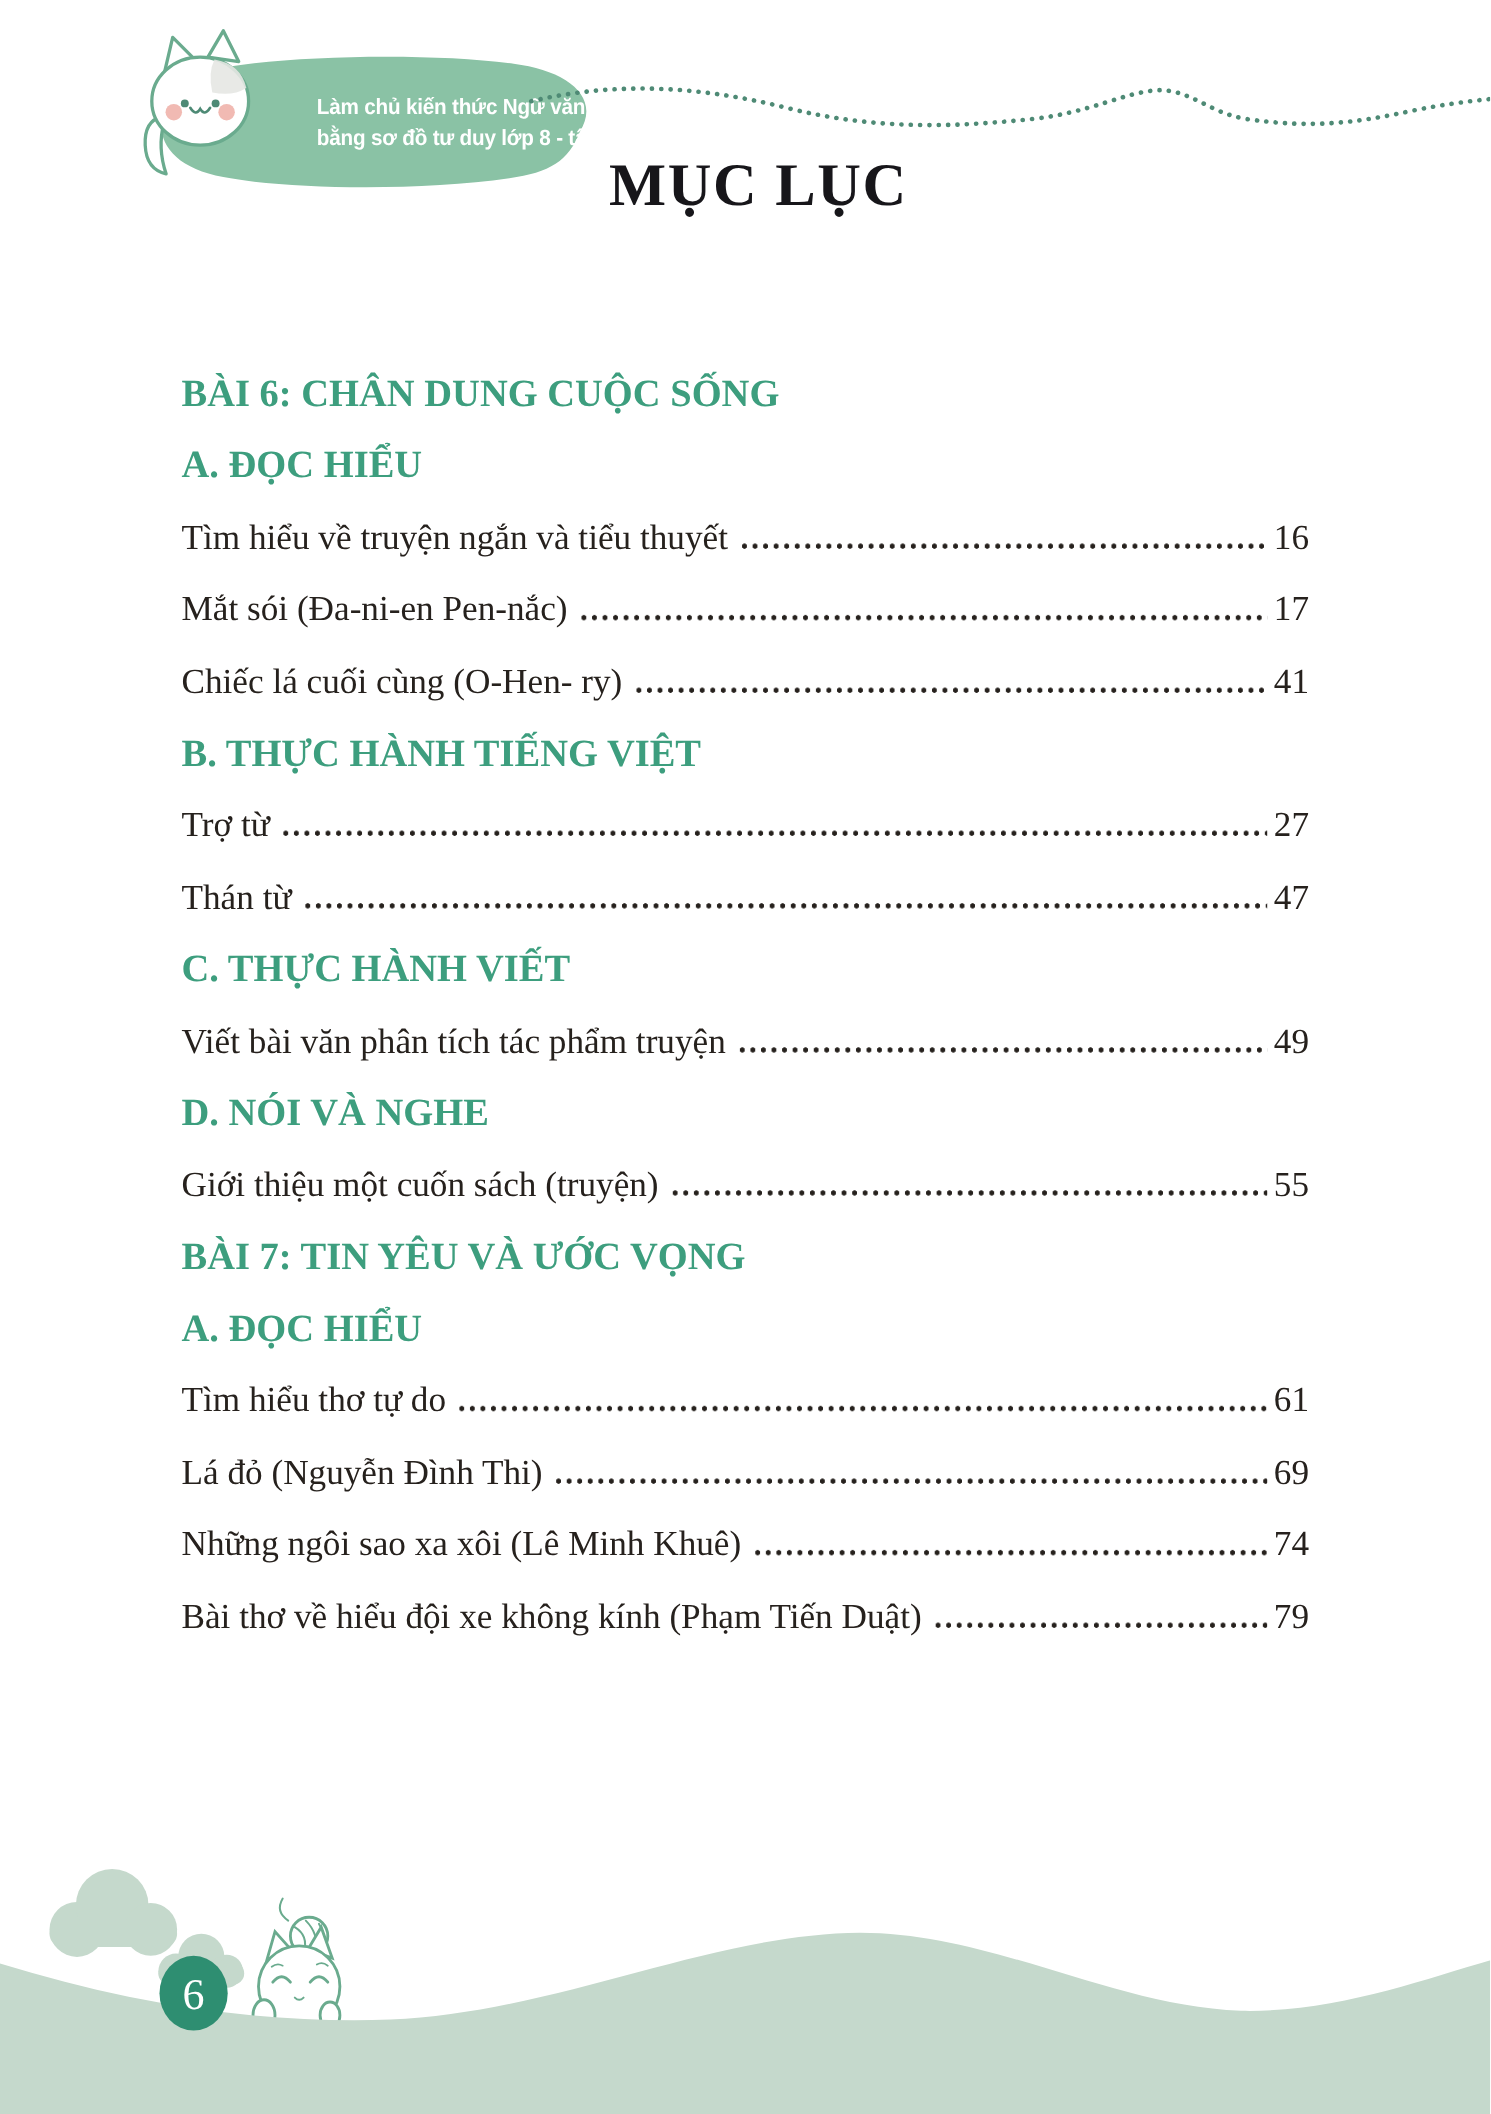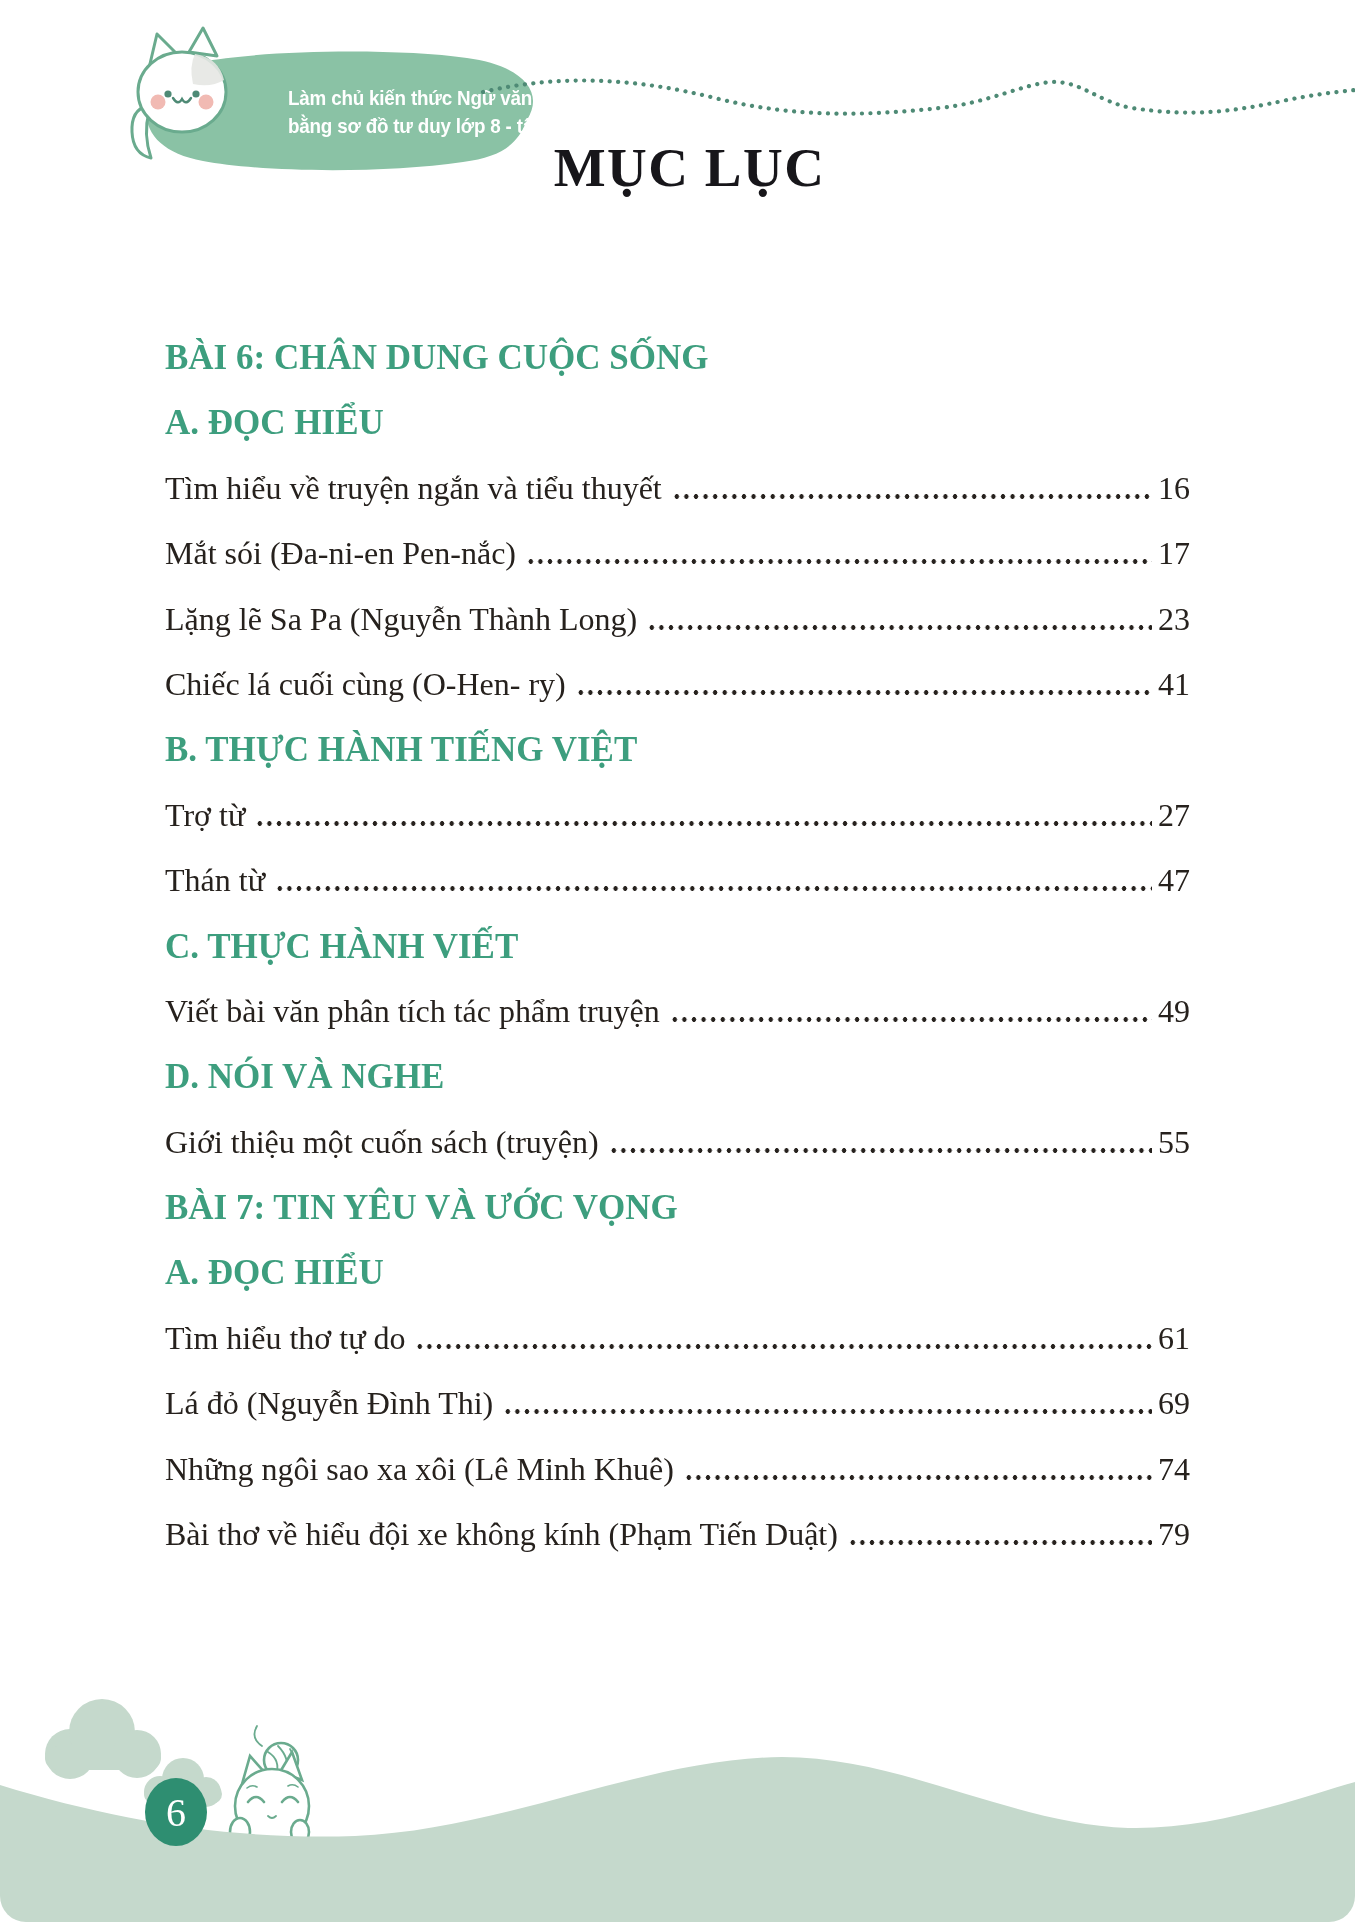--- a/index.html
+++ b/index.html
@@ -3,21 +3,20 @@
 <meta charset="utf-8">
 <style>
   html,body{margin:0;padding:0;background:#ffffff;}
   .page{
     position:relative;
     width:1355px;height:1922px;
     background:#ffffff;
     overflow:hidden;
     font-family:"Liberation Serif","DejaVu Serif",serif;
     color:#26211d;
-    border-radius:26px;
   }
   
   .header-svg{position:absolute;left:85px;top:14px;width:470px;height:180px;}
   .badge-text{
     position:absolute;left:288px;top:84px;width:300px;
     font-family:"Liberation Sans","DejaVu Sans",sans-serif;
     font-weight:bold;color:#ffffff;font-size:20px;line-height:28px;
     letter-spacing:-0.2px;transform:scaleX(.94);transform-origin:left top;
   }
   .dotline-svg{position:absolute;left:430px;top:50px;width:925px;height:80px;}
@@ -103,25 +102,20 @@
       </div>
       <div class="toc-row entry">
         <span class="entry-label">Tìm hiểu về truyện ngắn và tiểu thuyết</span>
         <span class="leader"></span>
         <span class="entry-page">16</span>
       </div>
       <div class="toc-row entry">
         <span class="entry-label">Mắt sói (Đa-ni-en Pen-nắc)</span>
         <span class="leader"></span>
         <span class="entry-page">17</span>
-      </div>
-      <div class="toc-row entry">
-        <span class="entry-label">Lặng lẽ Sa Pa (Nguyễn Thành Long)</span>
-        <span class="leader"></span>
-        <span class="entry-page">23</span>
       </div>
       <div class="toc-row entry">
         <span class="entry-label">Chiếc lá cuối cùng (O-Hen- ry)</span>
         <span class="leader"></span>
         <span class="entry-page">41</span>
       </div>
       <div class="toc-row heading">
         <span>B. THỰC HÀNH TIẾNG VIỆT</span>
       </div>
       <div class="toc-row entry">

